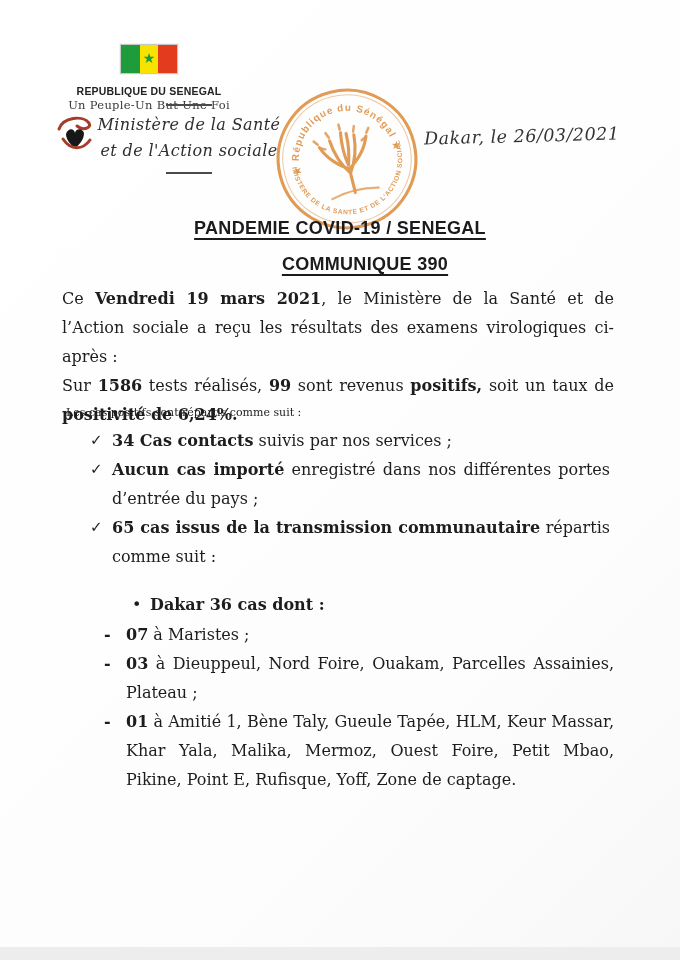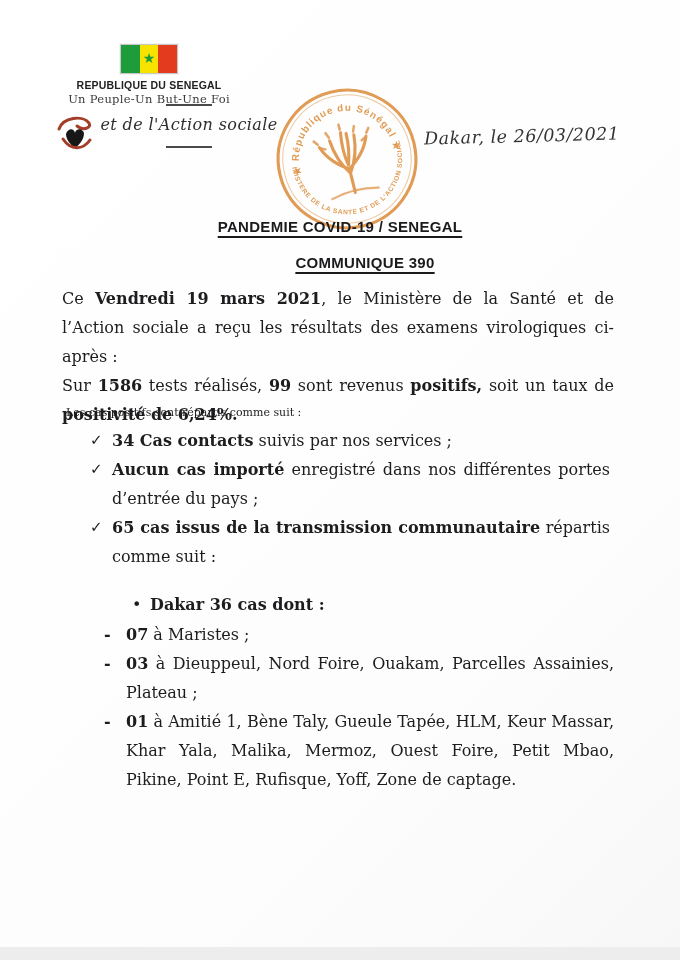--- a/index.html
+++ b/index.html
@@ -12,21 +12,21 @@
 
   
   .rep-block{position:absolute;left:68px;top:44px;width:162px;text-align:center;}
   .flag{display:inline-flex;width:56px;height:28px;border:1px solid #c8c8c8;box-shadow:0 0 0 1px #f3f3f3;}
   .flag .band{flex:1;position:relative;}
   .band-green{background:#1e9b3b;}
   .band-yellow{background:#f8e300;}
   .band-red{background:#e33b1e;}
   .flag-star{position:absolute;left:50%;top:50%;transform:translate(-50%,-54%);
     color:#1e9b3b;font-size:14px;line-height:1;font-family:"DejaVu Sans",sans-serif;}
-  .rep-label{margin-top:2px;font-family:"Liberation Sans",sans-serif;font-weight:700;
+  .rep-label{margin-top:8px;font-family:"Liberation Sans",sans-serif;font-weight:700;
     font-size:10.5px;letter-spacing:.2px;color:#222;}
   .motto{margin-top:1px;font-size:11.5px;color:#3a3a3a;letter-spacing:.3px;}
 
   
   .ministry-block{position:absolute;left:48px;top:104px;width:238px;}
   .ministry-logo{position:absolute;left:6px;top:10px;width:40px;height:46px;}
   .ministry-text{margin-left:44px;text-align:center;}
   .mini-rule{width:46px;height:2px;background:#4a4a4a;margin:0 auto;}
   .mini-rule.top{margin-bottom:6px;}
   .mini-rule.bottom{margin-top:8px;}
@@ -35,21 +35,21 @@
   
   .date-line{position:absolute;left:424px;top:126px;width:196px;
     font-style:italic;font-size:17.5px;color:#333;letter-spacing:.5px;transform:rotate(-1.5deg);}
 
   
   .stamp{position:absolute;left:274px;top:86px;width:146px;height:146px;
     opacity:.88;transform:rotate(-14deg);z-index:1;}
 
   
   .title{position:absolute;left:0;width:100%;text-align:center;z-index:2;
-    font-family:"Liberation Sans",sans-serif;font-weight:700;font-size:15px;color:#1b1b1d;}
+    font-family:"Liberation Sans",sans-serif;font-weight:700;font-size:18px;color:#1b1b1d;}
   .title span{text-decoration:underline;text-underline-offset:4px;text-decoration-thickness:1.5px;letter-spacing:.3px;}
   .title-main{top:218px;}
   .title-com{top:254px;padding-left:25px;}
 
   
   .para{position:absolute;left:62px;width:552px;font-size:16px;line-height:29px;text-align:justify;}
   .p-intro{top:284px;}
   .lead{position:absolute;left:66px;top:398px;font-size:11px;line-height:29px;}
 
   .row{position:absolute;display:flex;align-items:flex-start;font-size:16px;line-height:29px;}
@@ -85,20 +85,21 @@
   </div>
 
   <div class="ministry-block">
     <svg class="ministry-logo" viewBox="0 0 40 46">
       <path d="M5 15 C9 3 29 1 35 9 C38 14 29 17 23 12" fill="none" stroke="#a33c28" stroke-width="3" stroke-linecap="round"></path>
       <path d="M12 20 C14 14 20 14 21 19 C22 14 28 14 30 19 C30 26 25 31 21 34 C17 31 12 26 12 20 Z" fill="#171717"></path>
       <path d="M9 25 C17 37 29 36 36 26" fill="none" stroke="#a33c28" stroke-width="3" stroke-linecap="round"></path>
     </svg>
     <div class="ministry-text">
       <div class="mini-rule top"></div>
+      <div class="ministry-line">Ministère de la Santé</div>
       <div class="ministry-line">et de l'Action sociale</div>
       <div class="mini-rule bottom"></div>
     </div>
   </div>
 
   <div class="date-line">Dakar, le 26/03/2021</div>
 
   <svg class="stamp" viewBox="0 0 140 140">
     <defs>
       <path id="arc-top" d="M 26.8 85.7 A 46 46 0 1 1 113.2 85.7"></path>

